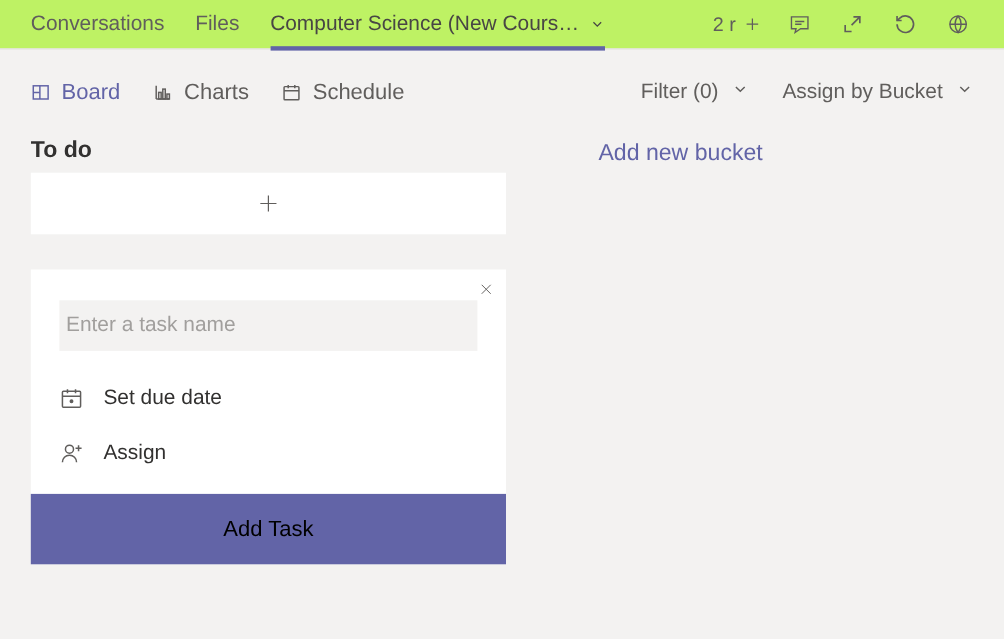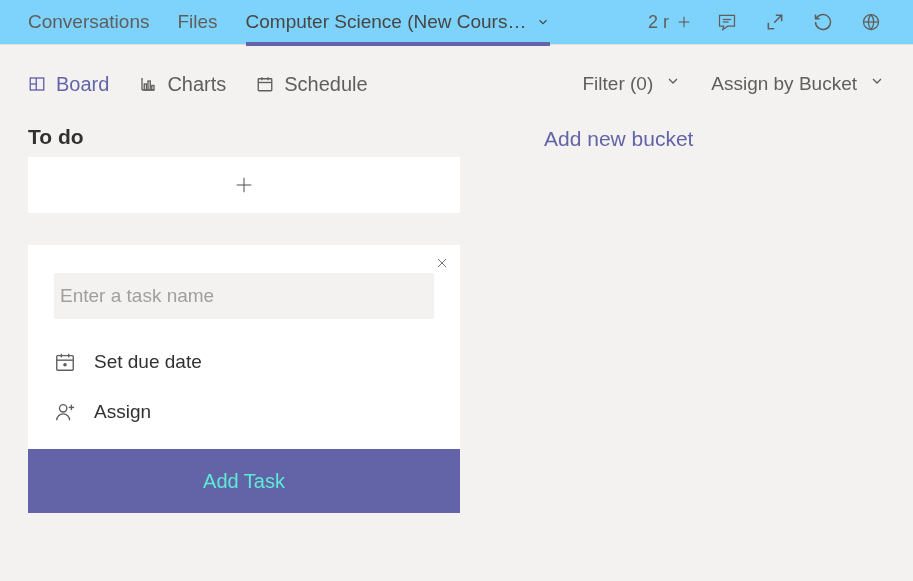--- a/index.html
+++ b/index.html
@@ -13,21 +13,21 @@
       width: 913px;
       height: 581px;
       overflow: hidden;
       color: #323130;
     }
     .top-tabs {
       display: flex;
       align-items: center;
       height: 44px;
       padding: 0 28px;
-      background: #7dd3fc;
+      background: #bef264;
       gap: 28px;
     }
     .tab-item {
       font-size: 19px;
       color: #605e5c;
       cursor: pointer;
       display: flex;
       align-items: center;
       height: 100%;
       position: relative;
@@ -197,21 +197,21 @@
       cursor: pointer;
     }
     .task-option svg {
       width: 22px;
       height: 22px;
       color: #605e5c;
       flex-shrink: 0;
     }
     .add-task-submit {
       background: #6264a7;
-      color: #5eead4;
+      color: #000000;
       font-size: 20px;
       height: 64px;
       display: flex;
       align-items: center;
       justify-content: center;
       cursor: pointer;
       margin-top: 12px;
     }
     .add-bucket {
       font-size: 21px;

